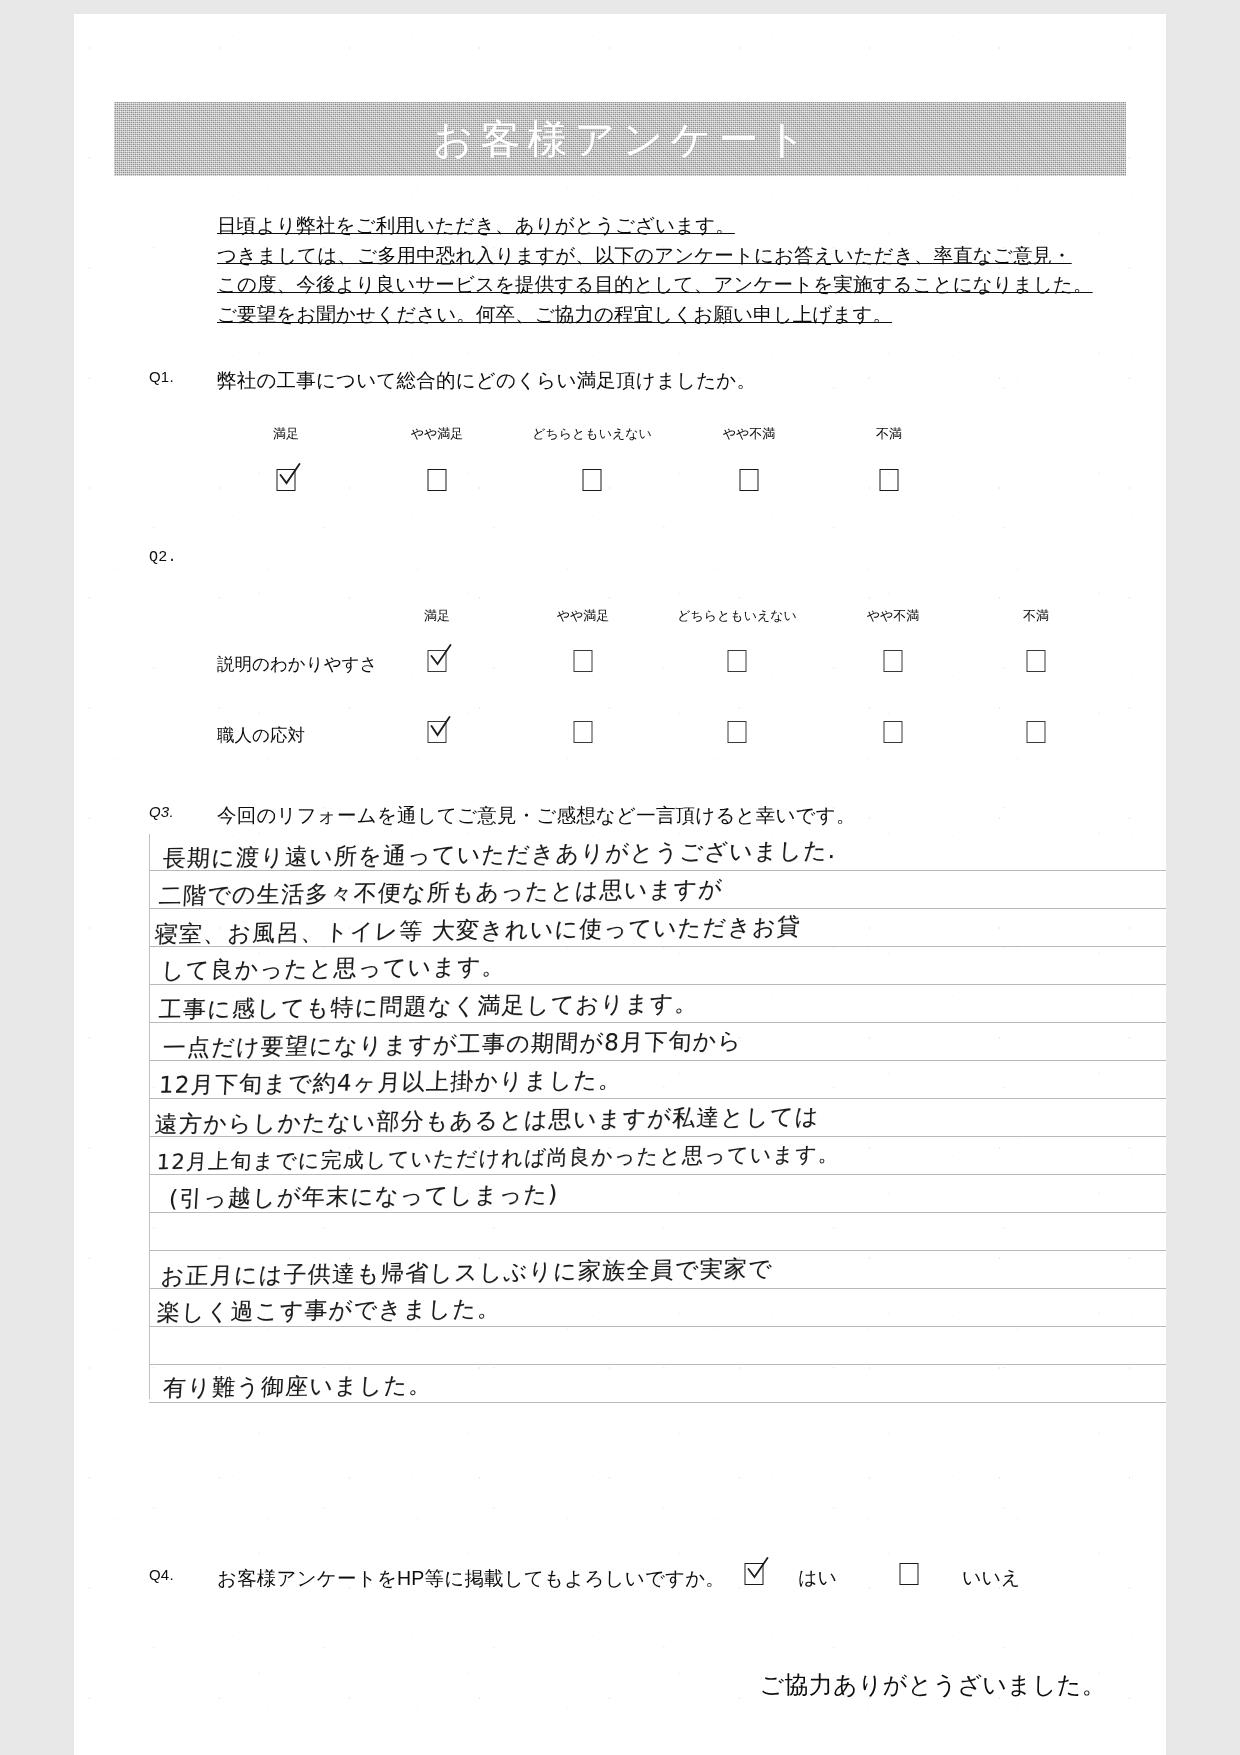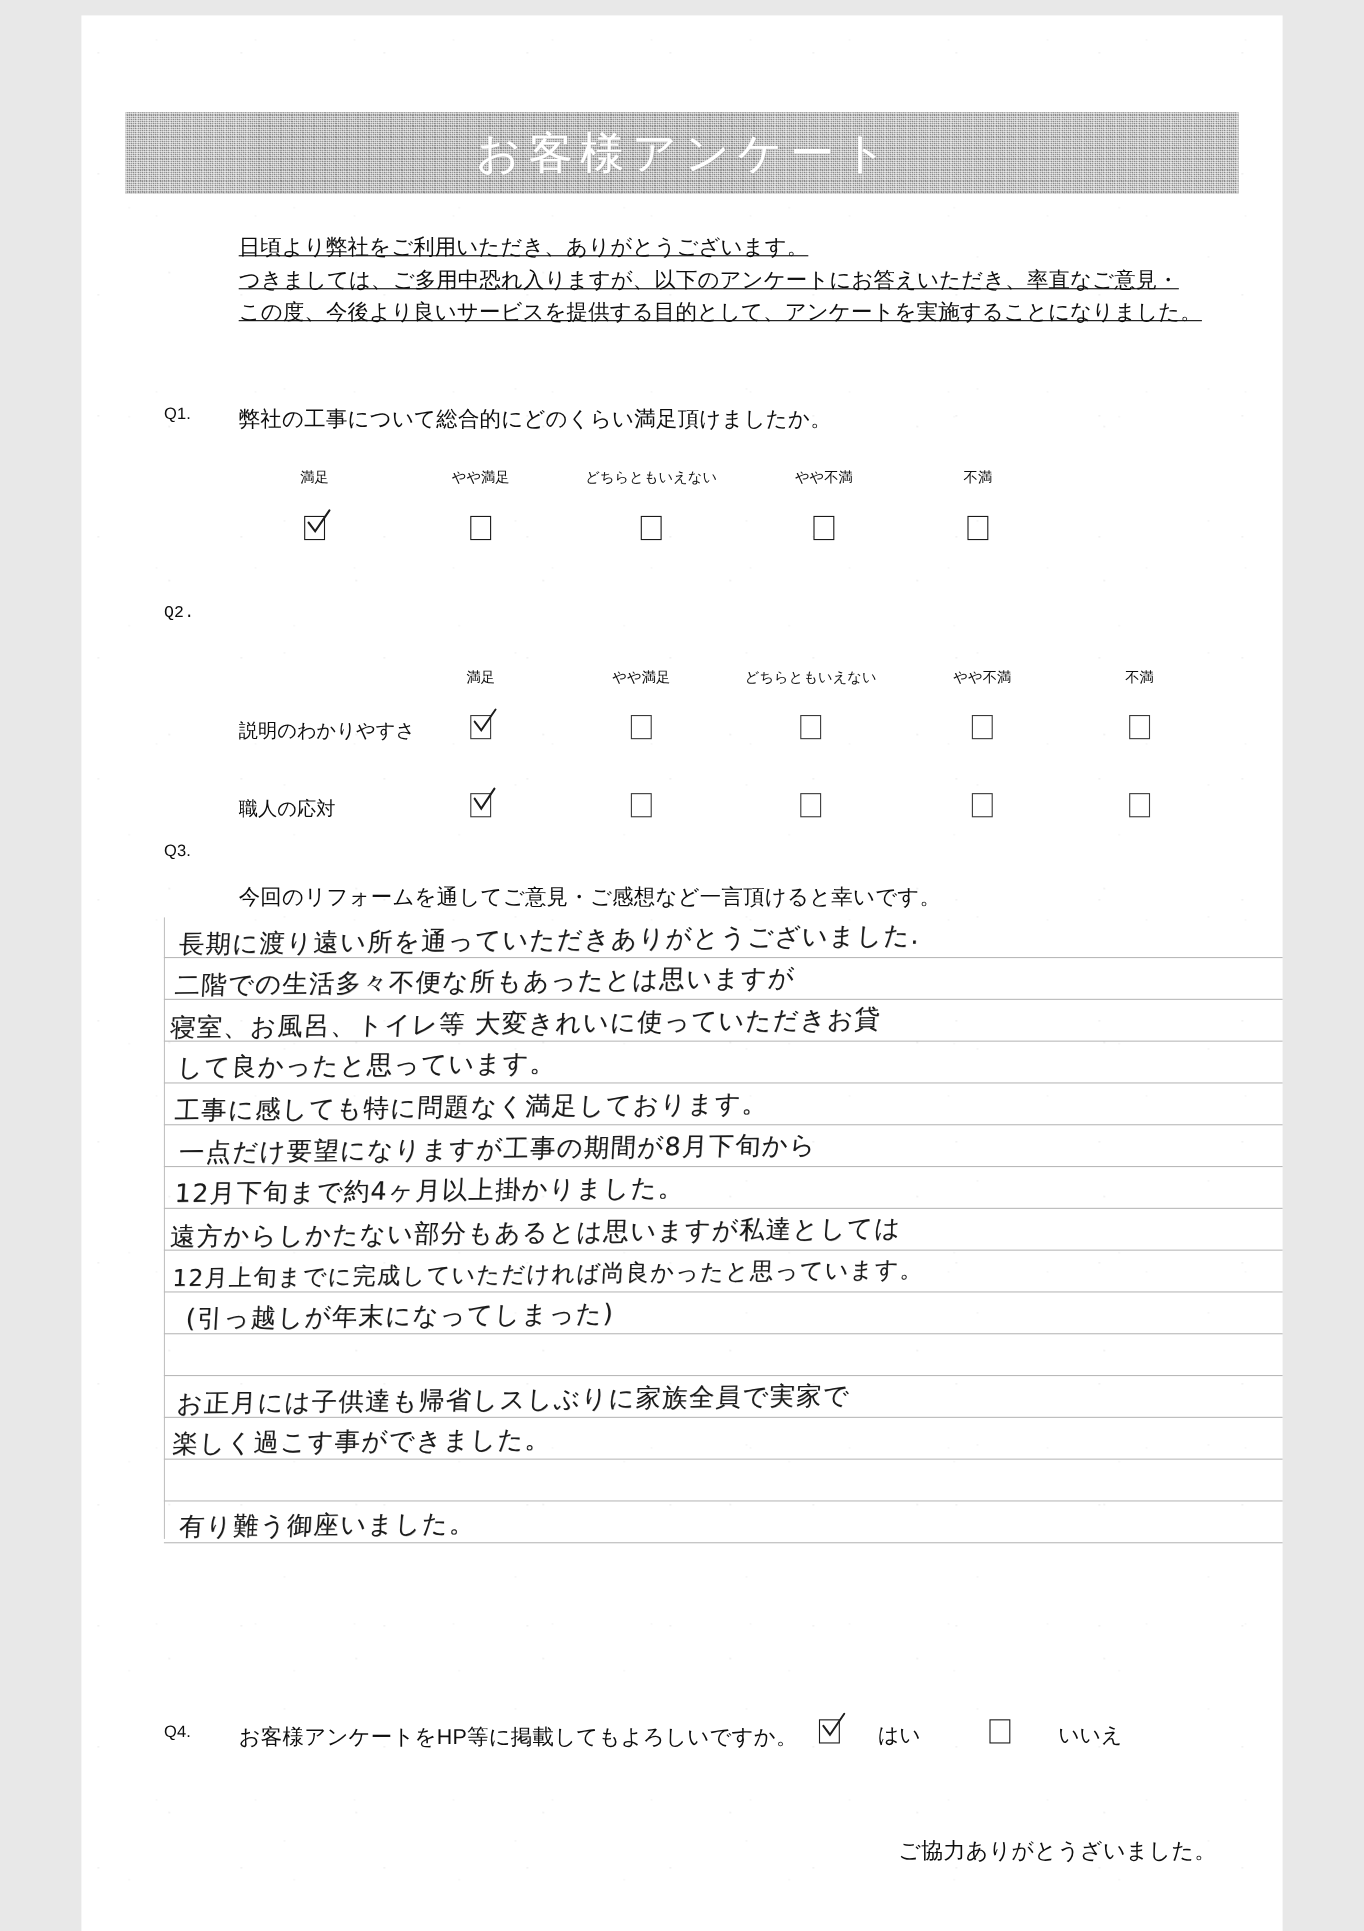--- a/index.html
+++ b/index.html
@@ -172,38 +172,39 @@
     position: absolute;
     font-size: 19px;
     white-space: nowrap;
   }
 
   
   .footer {
     position: absolute;
     right: 60px;
     top: 1655px;
-    font-size: 20px;
+    font-size: 24px;
     letter-spacing: .3px;
     white-space: nowrap;
   }
 </style>
 </head>
 <body>
 
 <div class="page">
 
   <div class="banner">
     <div class="banner-title">お客様アンケート</div>
   </div>
 
   <div class="intro">
     <div>日頃より弊社をご利用いただき、ありがとうございます。</div>
     <div>つきましては、ご多用中恐れ入りますが、以下のアンケートにお答えいただき、率直なご意見・</div>
     <div>この度、今後より良いサービスを提供する目的として、アンケートを実施することになりました。</div>
+    <div>ご要望をお聞かせください。何卒、ご協力の程宜しくお願い申し上げます。</div>
   </div>
 
   <div class="q-label" style="left:75px; top:354px;">Q1.</div>
   <div class="q-text" style="left:143px; top:353px;">弊社の工事について総合的にどのくらい満足頂けましたか。</div>
 
   <div class="opt-head" style="left:212px; top:411px;">満足</div>
   <div class="opt-head" style="left:363px; top:411px;">やや満足</div>
   <div class="opt-head" style="left:518px; top:411px;">どちらともいえない</div>
   <div class="opt-head" style="left:675px; top:411px;">やや不満</div>
   <div class="opt-head" style="left:815px; top:411px;">不満</div>
@@ -247,21 +248,21 @@
       <svg viewBox="0 0 30 30">
           <path d="M6 13 L12 22 L24 4" stroke="#1d1d1d" stroke-width="1.9" fill="none" stroke-linecap="round"></path>
         </svg>
     </span>
   </div>
   <div class="cbox light" style="left:509px; top:707px;"></div>
   <div class="cbox light" style="left:663px; top:707px;"></div>
   <div class="cbox light" style="left:819px; top:707px;"></div>
   <div class="cbox light" style="left:962px; top:707px;"></div>
 
-  <div class="q-label" style="left:75px; top:751px;">Q3.</div>
+  <div class="q-label" style="left:75px; top:789px;font-style:italic;">Q3.</div>
   <div class="q-text" style="left:143px; top:788px;">今回のリフォームを通してご意見・ご感想など一言頂けると幸いです。</div>
 
   <div class="hw-area">
     <div class="hw-left-rule"></div>
 
     <div class="hw-line" style="top:36px;"></div>
     <div class="hw-line" style="top:74px;"></div>
     <div class="hw-line" style="top:112px;"></div>
     <div class="hw-line" style="top:150px;"></div>
     <div class="hw-line" style="top:188px;"></div>

